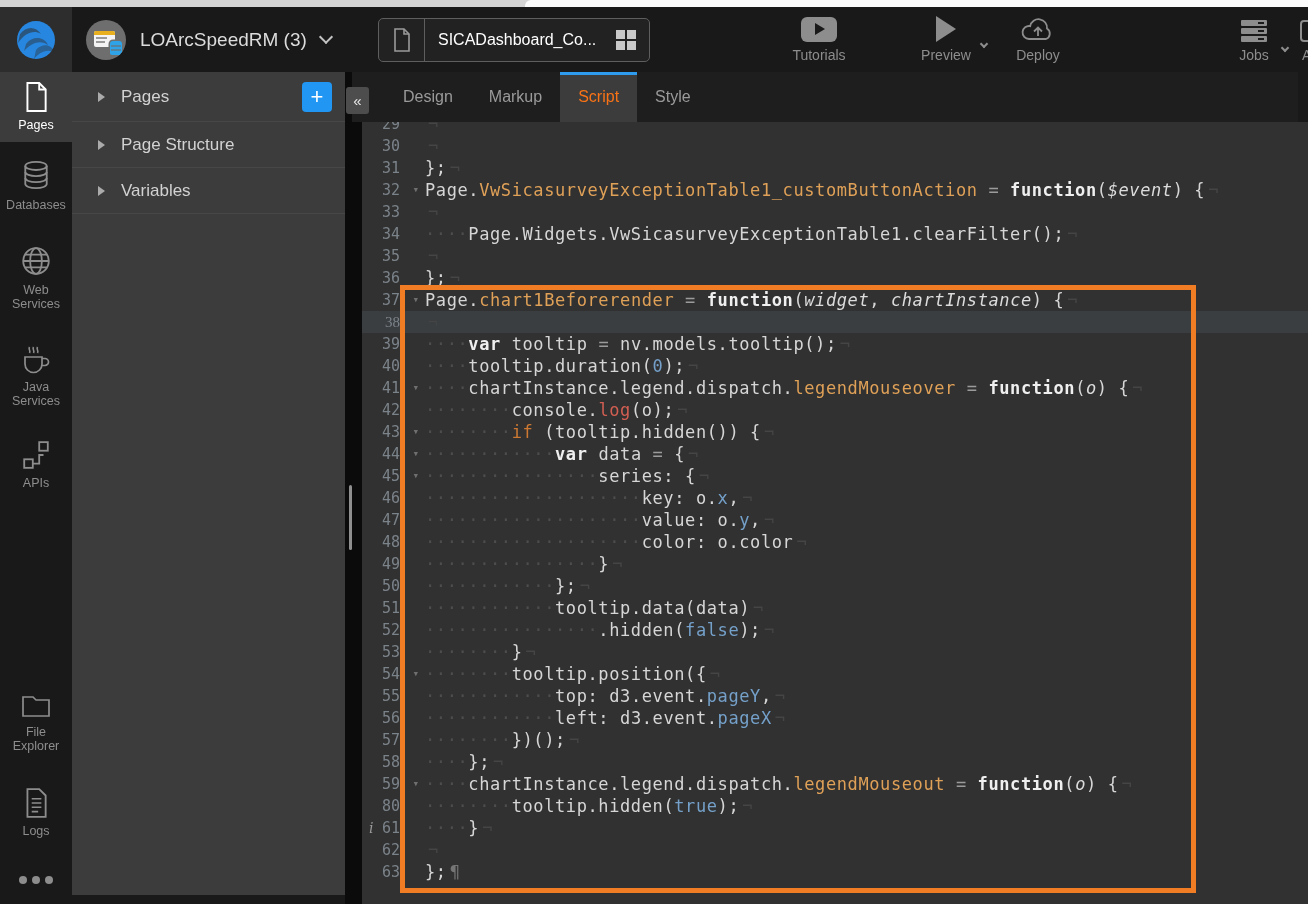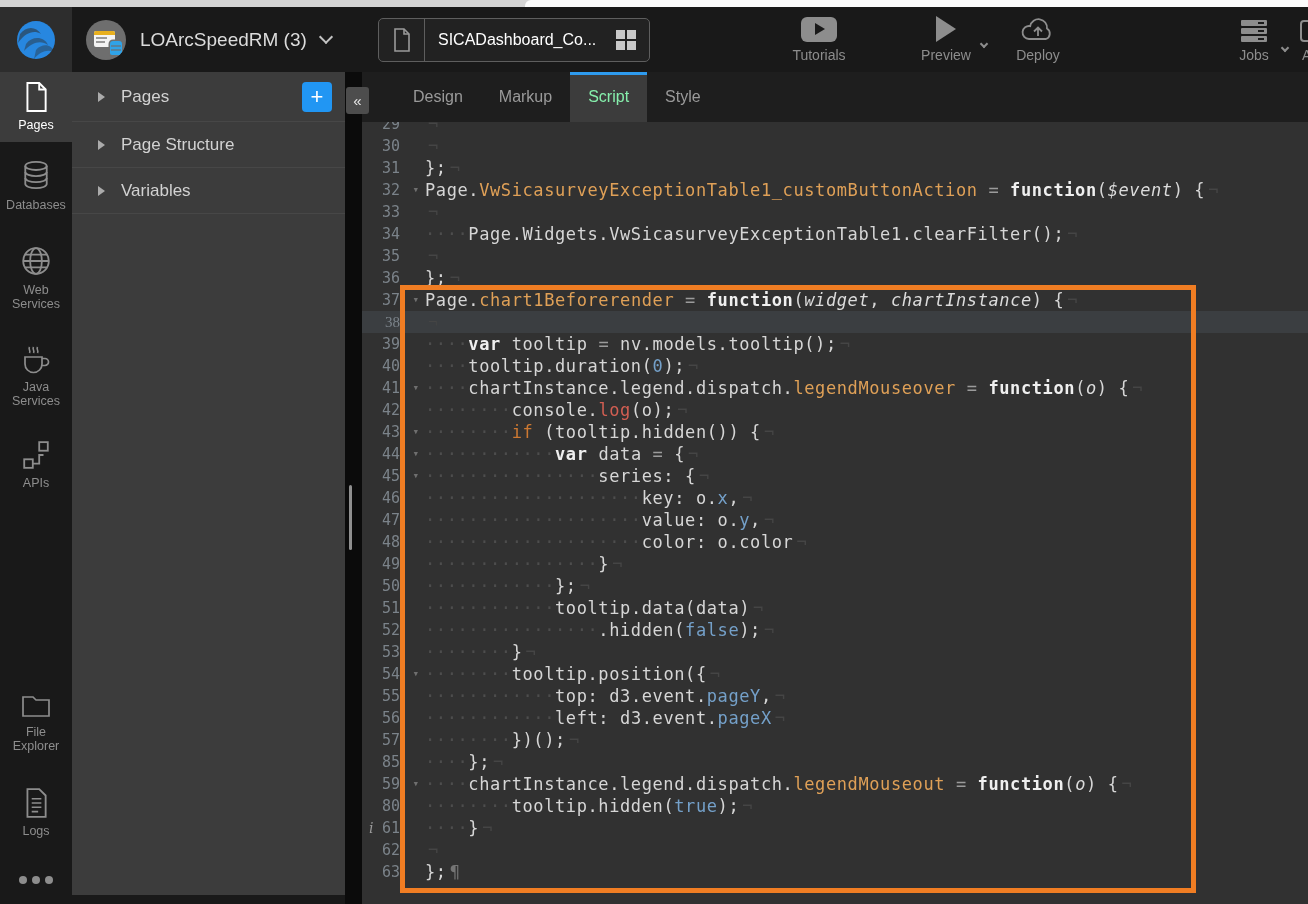--- a/index.html
+++ b/index.html
@@ -71,23 +71,23 @@
   .tri-right { width:0; height:0; border-left:7px solid #ababab; border-top:5px solid transparent; border-bottom:5px solid transparent; }
   .acc-label { color:#d2d2d2; font-size:17px; }
   #add-page-btn { position:absolute; right:13px; top:10px; width:30px; height:30px; background:#2196f3; border:none; border-radius:4px; color:#fff; font-size:22px; line-height:28px; text-align:center; cursor:pointer; }
 
   
   #strip { position:absolute; left:345px; top:72px; width:17px; height:832px; background:#0b0b0b; }
   #strip .thumb { position:absolute; left:4px; top:413px; width:3px; height:65px; background:#8f8f8f; border-radius:2px; }
   #collapse-btn { position:absolute; left:346px; top:87px; width:23px; height:27px; background:#4d4d4d; border:none; border-radius:3px; color:#e8e8e8; font-size:15px; line-height:25px; text-align:center; cursor:pointer; z-index:20; }
 
   
-  #tabbar { position:absolute; left:362px; top:72px; width:946px; height:50px; background:#1e1e1e; display:flex; padding-left:33px; }
+  #tabbar { position:absolute; left:352px; top:72px; width:946px; height:50px; background:#1e1e1e; display:flex; padding-left:33px; }
   .tab { padding:0 18px; line-height:50px; font-size:16px; color:#9a9a9a; cursor:pointer; }
-  .tab.active { background:#3c3c3c; color:#86efac; box-shadow:inset 0 3px 0 #2e9bef; }
+  .tab.active { background:#3c3c3c; color:#f97316; box-shadow:inset 0 3px 0 #2e9bef; }
 
   
   #editor { position:absolute; left:362px; top:122px; width:946px; height:782px; background:#313131; overflow:hidden; font-family:"DejaVu Sans Mono", monospace; font-size:17px; }
   #code-rows { margin-top:-9px; }
   .crow { height:22px; display:flex; align-items:center; white-space:pre; }
   .crow.active { background:#3b3e41;font-family:Liberation Serif, serif; }
   .gut { position:relative; width:63px; flex:none; height:22px; color:#7b838a; font-size:15px; }
   .gut .ln { position:absolute; right:25px; top:0; line-height:22px; }
   .gut .fold { position:absolute; right:6px; top:0; line-height:22px; font-size:11px; color:#6f6f6f; cursor:pointer; }
   .gut .info { position:absolute; left:7px; top:0; line-height:22px; font-style:italic; font-family:"DejaVu Serif", serif; color:#9a9a9a; font-size:14px; }
@@ -312,21 +312,21 @@
       <div class="crow"><span class="gut"><span class="ln">48</span></span><span class="codeln"><span class="ws">····················</span><span class="t-p">color: o.color</span><span class="eol">¬</span></span></div>
       <div class="crow"><span class="gut"><span class="ln">49</span></span><span class="codeln"><span class="ws">················</span><span class="t-p">}</span><span class="eol">¬</span></span></div>
       <div class="crow"><span class="gut"><span class="ln">50</span></span><span class="codeln"><span class="ws">············</span><span class="t-p">};</span><span class="eol">¬</span></span></div>
       <div class="crow"><span class="gut"><span class="ln">51</span></span><span class="codeln"><span class="ws">············</span><span class="t-p">tooltip.data(data)</span><span class="eol">¬</span></span></div>
       <div class="crow"><span class="gut"><span class="ln">52</span></span><span class="codeln"><span class="ws">················</span><span class="t-p">.hidden(</span><span class="t-num">false</span><span class="t-p">);</span><span class="eol">¬</span></span></div>
       <div class="crow"><span class="gut"><span class="ln">53</span></span><span class="codeln"><span class="ws">········</span><span class="t-p">}</span><span class="eol">¬</span></span></div>
       <div class="crow"><span class="gut"><span class="ln">54</span><span class="fold">▾</span></span><span class="codeln"><span class="ws">········</span><span class="t-p">tooltip.position({</span><span class="eol">¬</span></span></div>
       <div class="crow"><span class="gut"><span class="ln">55</span></span><span class="codeln"><span class="ws">············</span><span class="t-p">top: d3.event.</span><span class="t-num">pageY</span><span class="t-p">,</span><span class="eol">¬</span></span></div>
       <div class="crow"><span class="gut"><span class="ln">56</span></span><span class="codeln"><span class="ws">············</span><span class="t-p">left: d3.event.</span><span class="t-num">pageX</span><span class="eol">¬</span></span></div>
       <div class="crow"><span class="gut"><span class="ln">57</span></span><span class="codeln"><span class="ws">········</span><span class="t-p">})();</span><span class="eol">¬</span></span></div>
-      <div class="crow"><span class="gut"><span class="ln">85</span></span><span class="codeln"><span class="ws">····</span><span class="t-p">};</span><span class="eol">¬</span></span></div>
+      <div class="crow"><span class="gut"><span class="ln">58</span></span><span class="codeln"><span class="ws">····</span><span class="t-p">};</span><span class="eol">¬</span></span></div>
       <div class="crow"><span class="gut"><span class="ln">59</span><span class="fold">▾</span></span><span class="codeln"><span class="ws">····</span><span class="t-p">chartInstance.legend.dispatch.</span><span class="t-fn">legendMouseout</span><span class="t-op"> = </span><span class="t-kb">function</span><span class="t-p">(</span><span class="t-pr">o</span><span class="t-p">) {</span><span class="eol">¬</span></span></div>
       <div class="crow"><span class="gut"><span class="ln">80</span></span><span class="codeln"><span class="ws">········</span><span class="t-p">tooltip.hidden(</span><span class="t-num">true</span><span class="t-p">);</span><span class="eol">¬</span></span></div>
       <div class="crow"><span class="gut"><span class="info">i</span><span class="ln">61</span></span><span class="codeln"><span class="ws">····</span><span class="t-p">}</span><span class="eol">¬</span></span></div>
       <div class="crow"><span class="gut"><span class="ln">62</span></span><span class="codeln"><span class="eol">¬</span></span></div>
       <div class="crow"><span class="gut"><span class="ln">63</span></span><span class="codeln"><span class="t-p">};</span><span class="eof">¶</span></span></div>
     </div>
   <div id="hlbox" style="border-color: rgb(240, 125, 35);"></div>
 </div>
 
 </body></html>

